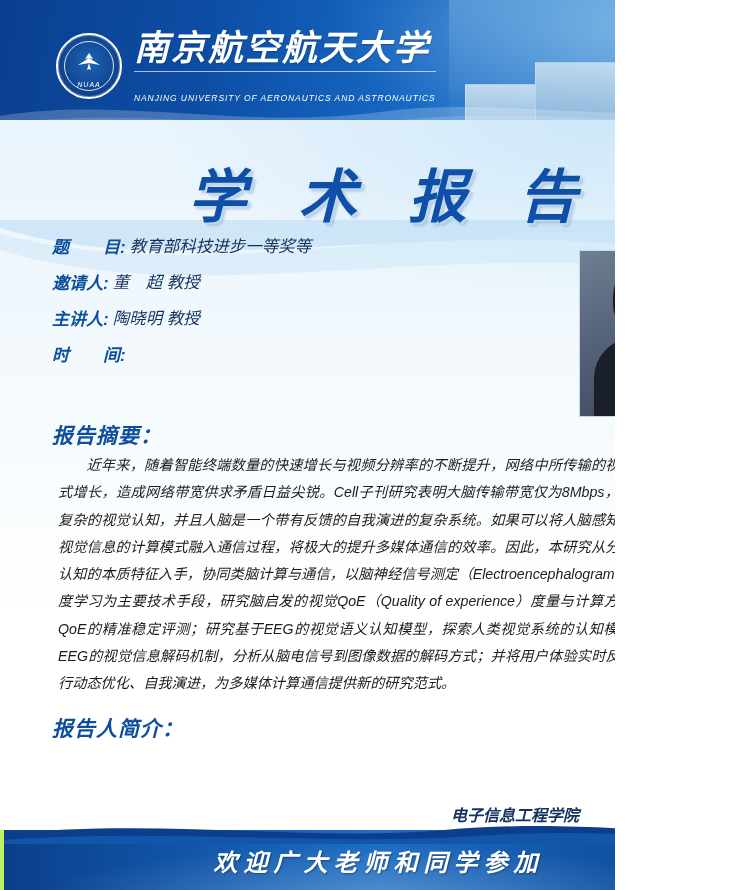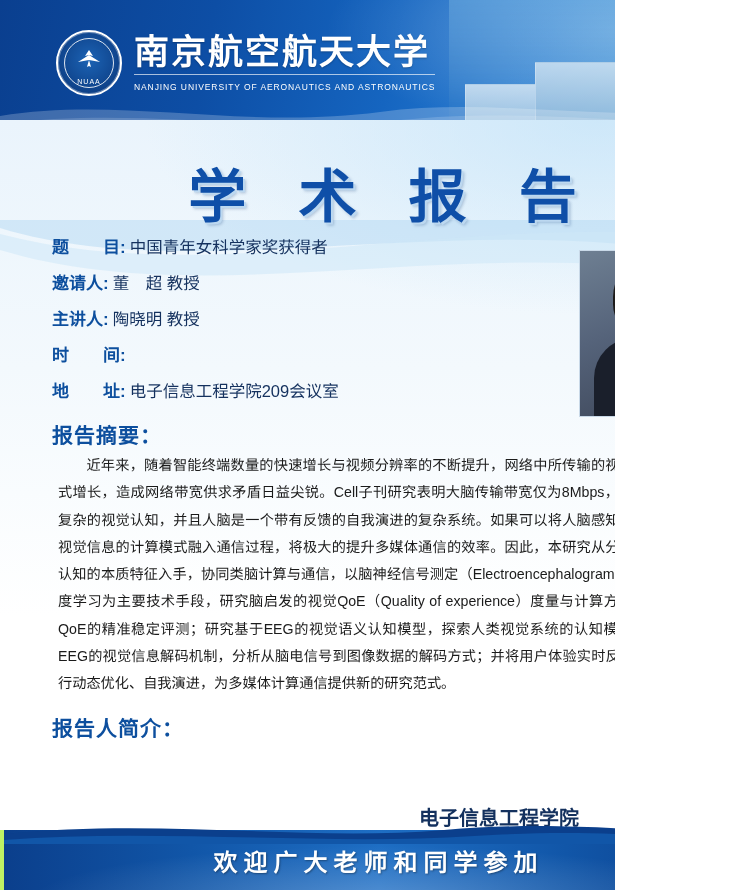--- a/index.html
+++ b/index.html
@@ -9,20 +9,21 @@
   }
   body {
     font-family: "Liberation Sans", "DejaVu Sans", sans-serif;
   }
   #poster {
     position: relative;
     width: 615px;
     height: 890px;
     overflow: hidden;
     background: #bef264;
+    font-style: italic;
   }
 
   
   .header {
     position: absolute;
     left: 0; top: 0;
     width: 749px;
     height: 130px;
     background:
       radial-gradient(ellipse 420px 150px at 620px 30px, rgba(255,255,255,0.30), rgba(255,255,255,0) 70%),
@@ -90,21 +91,21 @@
   .logo-text { color: #fff; }
   .logo-cn {
     font-family: "DejaVu Serif", "Liberation Serif", serif;
     font-size: 35px; font-weight: 700; letter-spacing: 2px; line-height: 1.05;
     text-shadow: 0 1px 2px rgba(0,0,0,0.25);
     white-space: nowrap;
   }
   .logo-en {
     font-size: 8.5px; letter-spacing: 0.9px; margin-top: 4px; white-space: nowrap;
     border-top: 1px solid rgba(255,255,255,0.65);
-    padding-top: 7px;
+    padding-top: 21px;
   }
 
   
   .body-bg {
     position: absolute;
     left: 0; top: 120px; width: 749px; height: 710px;
     background:
       radial-gradient(ellipse 700px 300px at 80% 0%, rgba(190,225,248,0.65), rgba(255,255,255,0) 65%),
       linear-gradient(180deg, #eaf4fc 0%, #f3f9fd 35%, #ffffff 70%, #ffffff 100%);
   }
@@ -122,21 +123,21 @@
     color: #0f4fa8;
     text-shadow: 2px 2px 0 #bcd8f0, 3px 3px 3px rgba(10,50,110,0.25);
     padding-left: 16px;
   }
 
   
   .info {
     position: absolute; left: 52px; top: 233px; width: 520px;
   }
   .info-row {
-    display: flex; align-items: flex-end;
+    display: flex; align-items: flex-start;
     margin-bottom: 11px;
     font-size: 16.5px;
     color: #123f84;
   }
   .info-label {
     color: #0d4f9e; font-weight: 700; white-space: pre; flex: 0 0 auto;
     font-size: 17px;
   }
   .info-value {
     color: #14315e; margin-left: 4px;
@@ -204,21 +205,21 @@
     font-size: 14.2px; line-height: 1.92; color: #1b1b1b;
     text-align: justify; text-justify: inter-ideograph;
     text-indent: 2em;
     margin-left: 6px;
   }
   #abstract-text { top: 452px; }
   #bio-text { top: 722px; }
 
   .dept {
     position: absolute; right: 36px; top: 802px;
-    font-size: 20px; color: #14315e; font-weight: 600;
+    font-size: 16px; color: #14315e; font-weight: 600;
   }
 
   
   .footer {
     position: absolute; left: 4px; bottom: 0; width: 749px; height: 60px;
     background:
       radial-gradient(ellipse 500px 80px at 50% 120%, rgba(255,255,255,0.25), rgba(255,255,255,0) 70%),
       linear-gradient(90deg, #0b3f8c 0%, #1156a8 25%, #1e6ec4 50%, #1156a8 75%, #0b3f8c 100%);
     display: flex; align-items: center; justify-content: center;
   }
@@ -275,36 +276,32 @@
       <path d="M0,8 C200,70 480,-20 749,44 L749,0 L0,0 Z" fill="rgba(173,213,242,0.45)"></path>
       <path d="M0,30 C220,96 470,6 749,62 L749,20 C470,-14 220,72 0,14 Z" fill="rgba(206,231,248,0.55)"></path>
     </svg>
   </div>
 
   <div class="title">学 术 报 告</div>
 
   <div class="info">
     <div class="info-row">
       <span class="info-label">题　　目:</span>
-      <span class="info-value">中国青年女科学家奖获得者</span>
+      <span class="info-value">教育部科技进步一等奖等</span>
     </div>
     <div class="info-row">
       <span class="info-label">邀请人:</span>
       <span class="info-value">董　超  教授</span>
     </div>
     <div class="info-row">
       <span class="info-label">主讲人:</span>
       <span class="info-value">陶晓明  教授</span>
     </div>
     <div class="info-row">
       <span class="info-label">时　　间:</span>
-    </div>
-    <div class="info-row">
-      <span class="info-label">地　　址:</span>
-      <span class="info-value">电子信息工程学院209会议室</span>
     </div>
   </div>
 
   <div class="portrait">
     <div class="p-body"></div>
     <div class="p-neck"></div>
     <div class="p-shirt"></div>
     <div class="p-hair"></div>
     <div class="p-face"></div>
     <div class="p-hair-front"></div>

